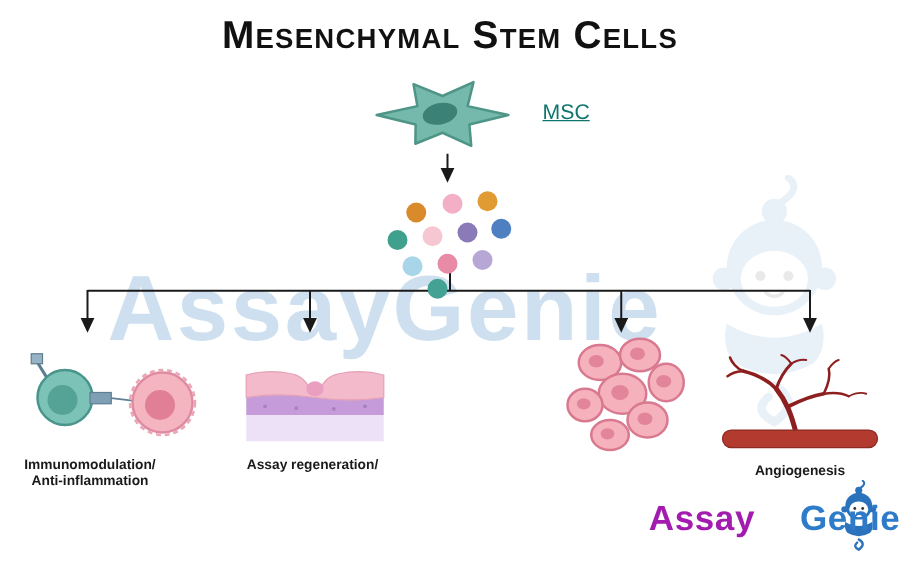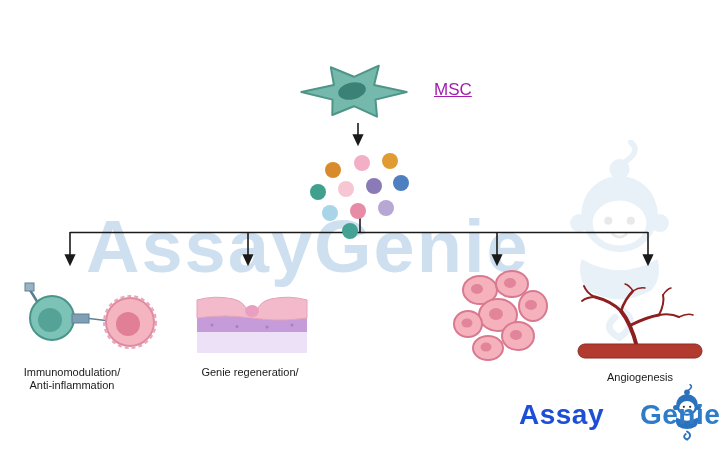--- a/index.html
+++ b/index.html
@@ -9,25 +9,25 @@
   .abs { position:absolute; }
   .overlay { left:0; top:0; }
   .title {
     left:0; top:10px; width:100%;
     text-align:center;
     font-size:31px; font-weight:700;
     font-variant:small-caps;
     letter-spacing:1px;
     color:#111111;
   }
-  .msc-label { left:434px; top:80px; font-size:17px; color:#a21caf;text-decoration:underline; }
+  .msc-label { left:434px; top:80px; font-size:17px; color:#0f766e;text-decoration:underline; }
   .secretomes-label { left:437px; top:150px; font-size:11px; line-height:14px; color:#1a1a1a; }
-  .branch-label { font-size:11px; line-height:13px; text-align:center; color:#1a1a1a; }
+  .branch-label { font-size:11px; line-height:13px; text-align:center; color:#1a1a1a;font-weight:bold; }
   .logo-text { left:519px; top:399px; font-size:28px; font-weight:700; letter-spacing:0.5px; }
-  .logo-text .p1 { color:#1d4ed8; }
+  .logo-text .p1 { color:#a21caf; }
   .logo-text .p2 { color:#2e7cc9;margin-left:36px; }
 </style>
 </head>
 <body>
 
 <div class="canvas">
 
   <svg class="abs overlay" width="720" height="466" viewBox="0 0 720 466">
     <defs>
       <marker id="ah" markerWidth="9" markerHeight="9" refX="5.5" refY="3.5" orient="auto">
@@ -137,31 +137,32 @@
         <path d="M84,32 Q90,20 88,12" stroke-width="2"></path>
         <path d="M88,12 Q92,6 96,5" stroke-width="1.5"></path>
         <path d="M104,34 Q112,30 118,32" stroke-width="1.5"></path>
       </g>
       <rect x="3" y="61" width="124" height="14" rx="7" fill="#b23a2e" stroke="#8d2b22" stroke-width="1"></rect>
     </g>
 
     <use href="#genie" x="668" y="384" width="38" height="57"></use>
   </svg>
 
+  <div class="abs title">Mesenchymal Stem Cells</div>
 
   <div class="abs msc-label">MSC</div>
 
 
   <div class="abs branch-label" style="left:7px; top:366px; width:130px;">
     <div>Immunomodulation/</div>
     <div>Anti-inflammation</div>
   </div>
 
   <div class="abs branch-label" style="left:185px; top:366px; width:130px;">
-    <div>Genie regeneration/</div>
+    <div>Assay regeneration/</div>
   </div>
 
 
   <div class="abs branch-label" style="left:585px; top:371px; width:110px;">
     <div>Angiogenesis</div>
   </div>
 
   <div class="abs logo-text">
     <span class="p1">Assay</span><span class="p2">Genie</span>
   </div>

